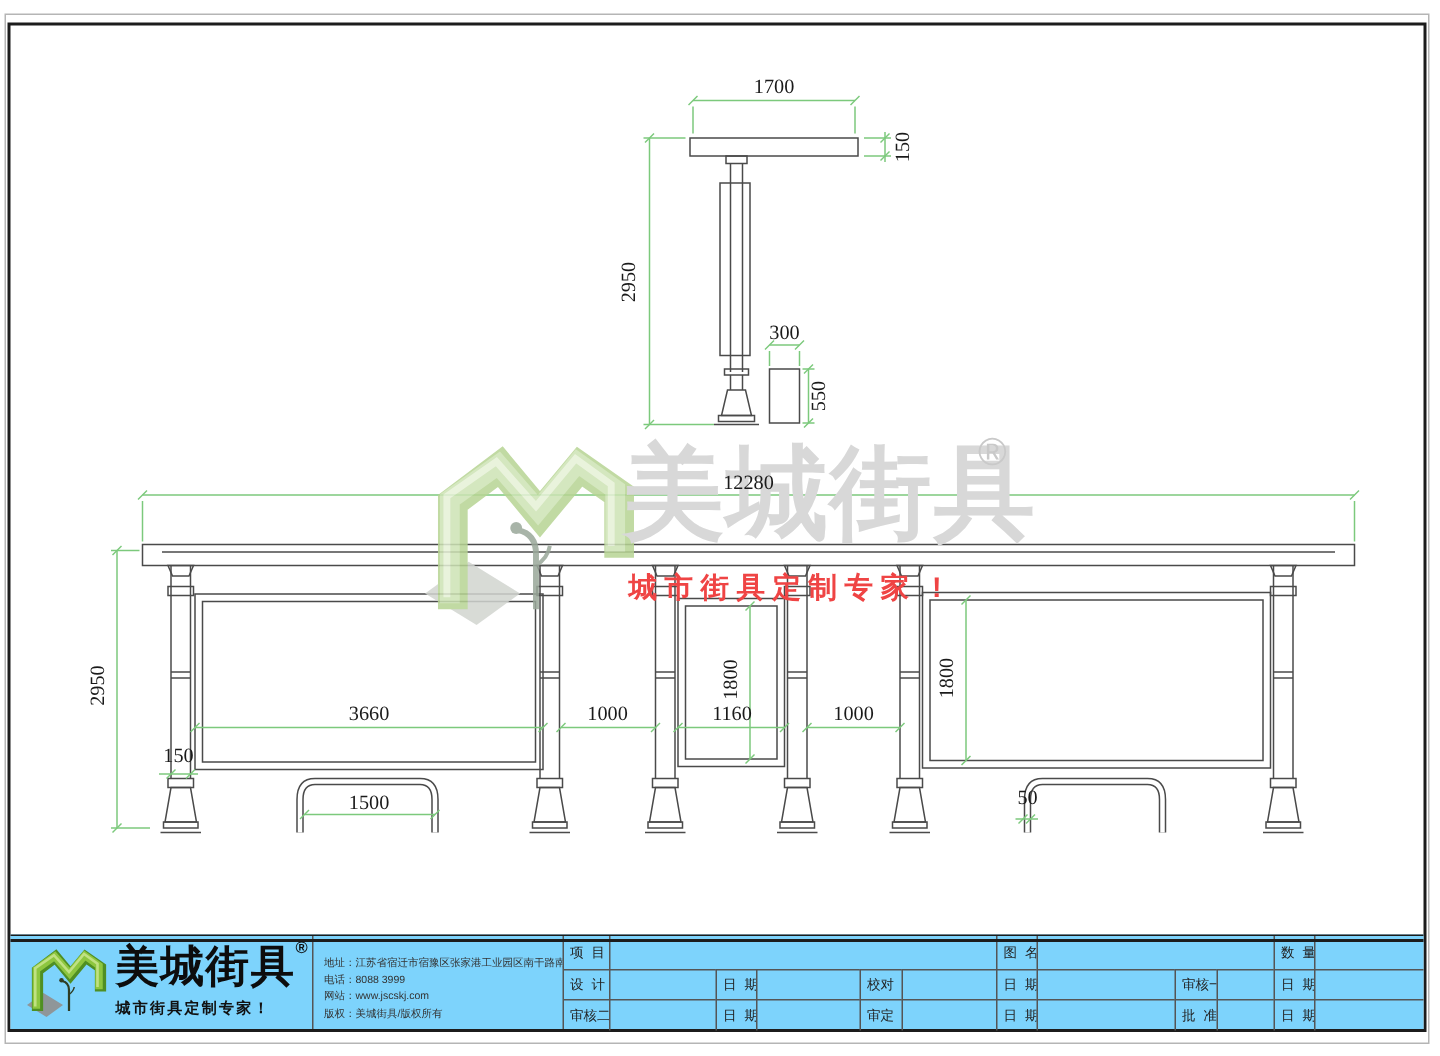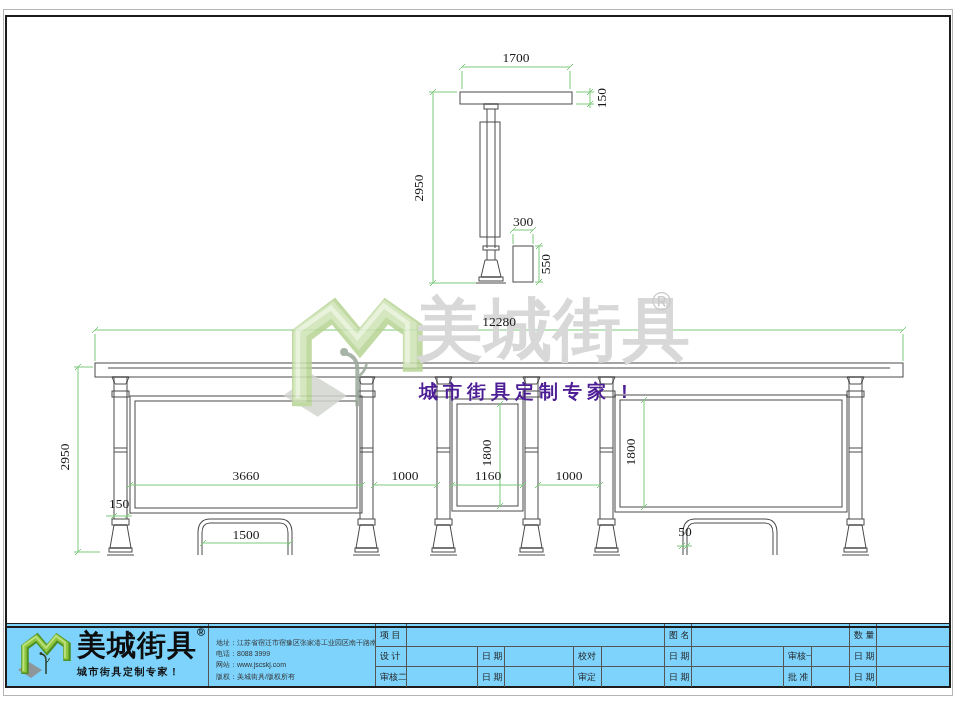--- a/index.html
+++ b/index.html
@@ -12,40 +12,40 @@
   svg text{font-family:"Liberation Serif",serif;font-size:13.5px;fill:#1a1a1a;}
   .lay{position:absolute;left:0;top:0;}
   .z1{z-index:1;} .z2{z-index:2;} .z3{z-index:3;}
 
   
   .wm-logo{position:absolute;left:276px;top:290px;width:160px;height:132px;opacity:.85;}
   .wm-text{position:absolute;left:415px;top:292px;font-size:68px;font-weight:bold;
            color:#d8d8d8;letter-spacing:1px;line-height:1.1;white-space:nowrap;}
   .wm-reg{position:absolute;left:652px;top:286px;font-size:26px;color:#c9c9c9;font-weight:normal;}
   .wm-tag{position:absolute;left:419px;top:379px;font-size:19px;font-weight:bold;
-          color:#4c1d95;letter-spacing:5px;white-space:nowrap;}
+          color:#ef4444;letter-spacing:5px;white-space:nowrap;}
 
   
   .footer{position:absolute;left:7px;top:623px;width:942px;height:63px;background:#7dd3fc;
           display:flex;border-top:1px solid #1c1c1c;box-sizing:border-box;z-index:4;}
   .footer::before{content:'';position:absolute;left:0;right:0;top:2px;border-top:2px solid #1c1c1c;}
   .f-logo{width:201px;display:flex;align-items:center;padding-left:11px;box-sizing:border-box;}
   .f-logo-ic{width:55px;height:54px;flex:0 0 auto;}
   .f-logo-tx{margin-left:4px;}
   .f-brand{font-size:29px;font-weight:bold;color:#0d0d0d;letter-spacing:1px;line-height:1;white-space:nowrap;}
   .f-reg{font-size:11px;vertical-align:top;position:relative;top:-4px;}
   .f-tag{font-size:10px;font-weight:bold;color:#111;letter-spacing:1.5px;margin-top:5px;white-space:nowrap;}
   .f-contact{width:167px;border-left:1px solid #555;box-sizing:border-box;
              padding:13px 2px 0 7px;font-size:7px;line-height:11.2px;color:#333;
              white-space:nowrap;overflow:hidden;}
   .f-table{flex:1;border-left:1px solid #555;box-sizing:border-box;display:grid;
            grid-template-columns:30px 71px 27px 69px 28px 63px 27px 92px 28px 38px 27px 1fr;
            grid-template-rows:22px 20px 21px;}
   .tc{border-left:1px solid #555;border-top:1px solid #555;font-size:9px;color:#222;
-      display:flex;align-items:center;padding-left:4px;box-sizing:border-box;overflow:hidden;white-space:nowrap;}
+      display:flex;align-items:center;padding-left:4px;box-sizing:border-box;overflow:hidden;white-space:nowrap;font-family:Liberation Mono, monospace;}
   .tc.c1{border-left:none;} .tc.r1{border-top:none;}
   .sp5{grid-column:span 5;} .sp3{grid-column:span 3;}
 </style>
 </head>
 <body>
 
 <div class="stage">
   <div class="border-outer"></div>
   <div class="border-inner"></div>
 

